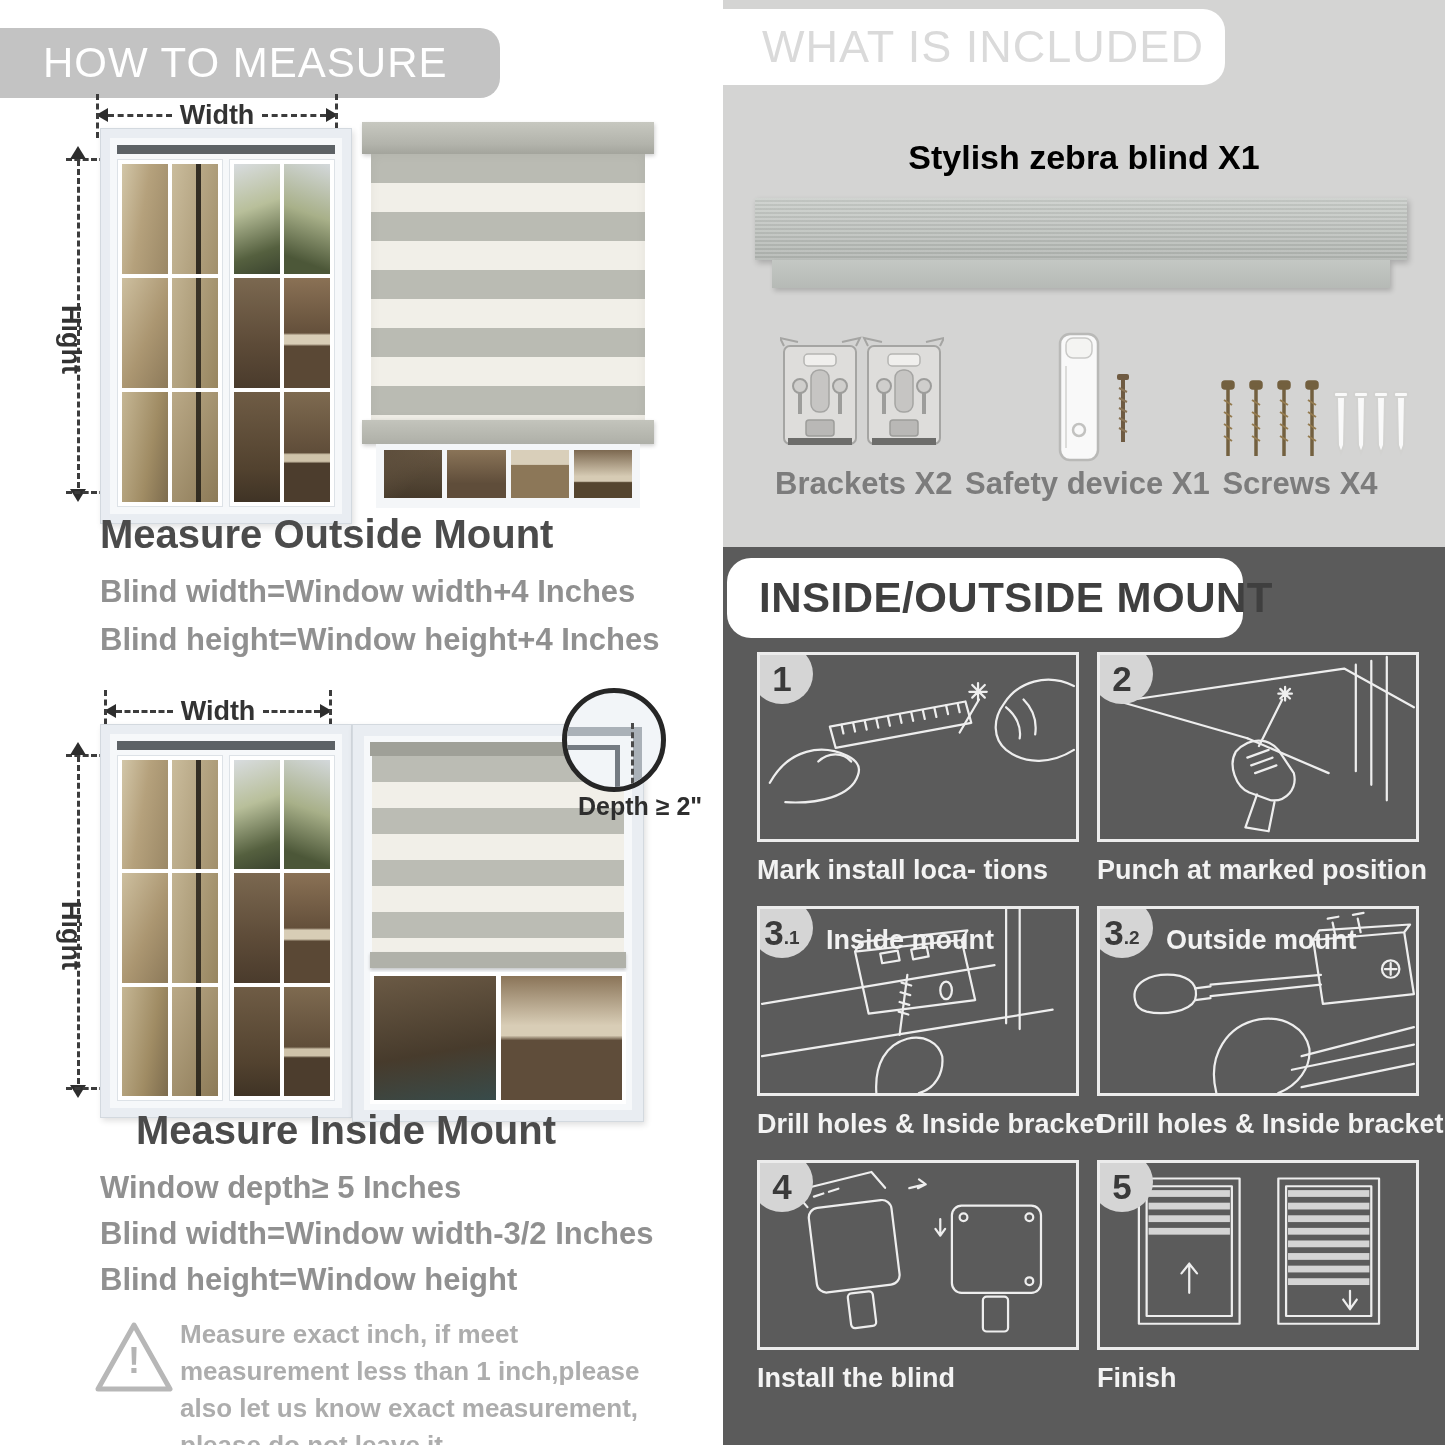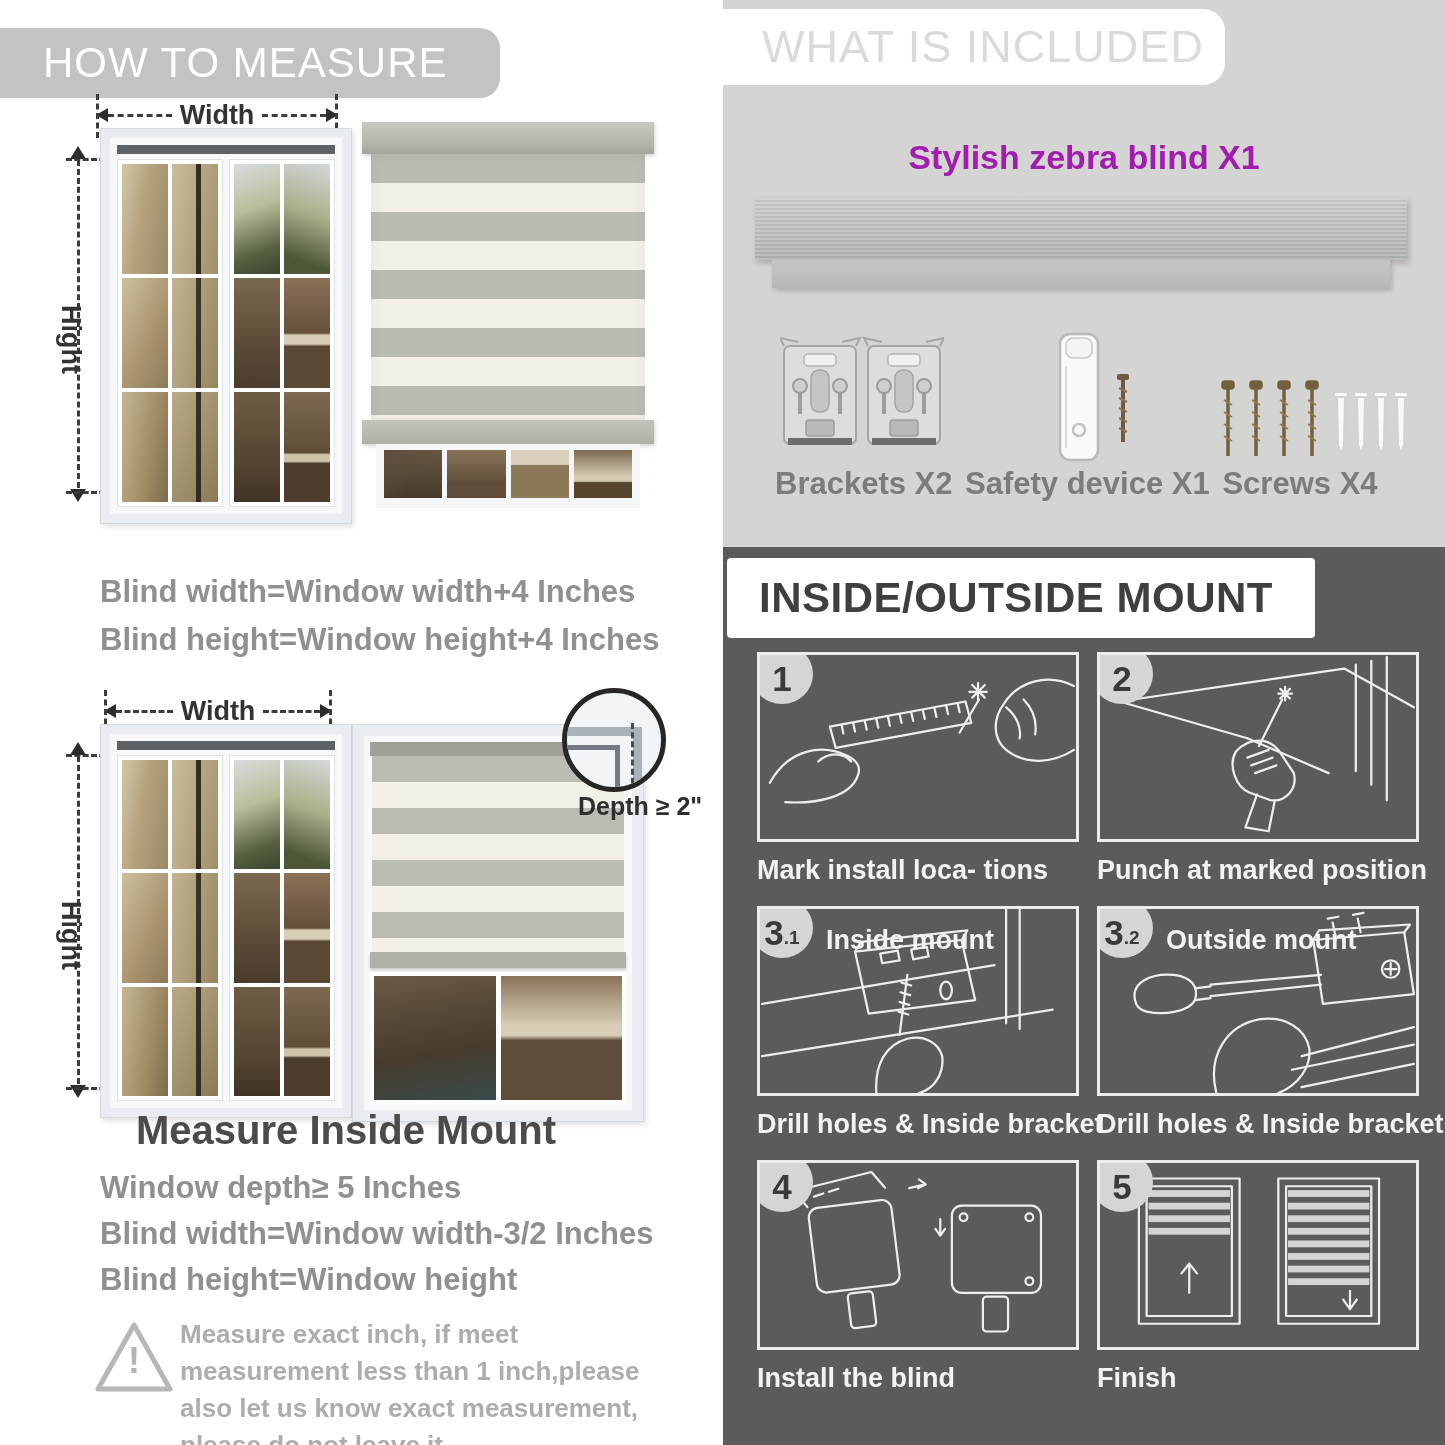--- a/index.html
+++ b/index.html
@@ -84,30 +84,30 @@
   
   .warn{position:absolute;}
   .warn-mark{position:absolute;left:0;top:22px;width:84px;text-align:center;font-size:36px;font-weight:bold;color:#b4b4b4;}
   .warn-text{position:absolute;font-size:26px;font-weight:600;color:#adadad;line-height:37px;}
 
   
   .right-top{position:absolute;left:723px;top:0;width:722px;height:547px;background:#d4d4d3;}
   .hdr-included{position:absolute;left:700px;top:9px;width:525px;height:76px;background:#fff;
                 border-radius:0 22px 22px 0;display:flex;align-items:center;}
   .hdr-included span{color:#dadada;font-weight:normal;font-size:45px;letter-spacing:1px;padding-left:62px;white-space:nowrap;}
-  .blind-x1{position:absolute;left:723px;top:138px;width:722px;text-align:center;font-size:34px;font-weight:bold;color:#a21caf;}
+  .blind-x1{position:absolute;left:723px;top:138px;width:722px;text-align:center;font-size:34px;font-weight:bold;color:#000000;}
   .headrail{position:absolute;left:755px;top:198px;width:652px;height:62px;
             background:repeating-linear-gradient(180deg,rgba(255,255,255,.14) 0 2px,rgba(0,0,0,.04) 2px 4px),linear-gradient(180deg,#c9cdc9,#b0b4b0);
             box-shadow:2px 3px 6px rgba(0,0,0,.2);}
   .headrail-under{position:absolute;left:772px;top:260px;width:618px;height:28px;
             background:linear-gradient(180deg,#c4c8c4,#b6bab6);box-shadow:2px 3px 5px rgba(0,0,0,.18);}
   .inc-label{position:absolute;top:466px;text-align:center;font-size:31px;font-weight:bold;color:#7c7c7c;white-space:nowrap;}
 
   .right-dark{position:absolute;left:723px;top:547px;width:722px;height:898px;background:#5b5b5b;}
-  .hdr-mount{position:absolute;left:727px;top:558px;width:588px;height:80px;background:#fff;border-radius:4px;
+  .hdr-mount{position:absolute;left:727px;top:558px;width:516px;height:80px;background:#fff;border-radius:24px;
              display:flex;align-items:center;}
   .hdr-mount span{color:#3f3f3f;font-weight:bold;font-size:42px;letter-spacing:.5px;padding-left:32px;white-space:nowrap;}
 
   .step{position:absolute;width:322px;}
   .panel{height:190px;border:3px solid #ececec;position:relative;overflow:hidden;box-sizing:border-box;}
   .panel svg{position:absolute;left:0;top:0;width:100%;height:100%;}
   .badge{position:absolute;left:-9px;top:-11px;width:62px;height:60px;background:#d5d5d5;border-radius:50%;
          display:flex;align-items:center;justify-content:center;box-sizing:border-box;padding-top:8px;}
   .badge-num{font-size:35px;font-weight:bold;color:#3a3a3a;line-height:1;}
   .badge-sub{font-size:19px;font-weight:bold;color:#3a3a3a;margin-top:12px;}
@@ -173,20 +173,21 @@
     <div class="zebra-body" style="height:266px;"></div>
     <div class="botrail"></div>
     <div class="under-window" style="height:48px;">
       <div class="uw q1"></div>
       <div class="uw q2"></div>
       <div class="uw q3"></div>
       <div class="uw q4"></div>
     </div>
   </div>
 
+  <div class="sec-title" style="left:100px;top:512px;">Measure Outside Mount</div>
   <div class="sec-line" style="left:100px;top:568px;">Blind width=Window width+4 Inches</div>
   <div class="sec-line" style="left:100px;top:616px;">Blind height=Window height+4 Inches</div>
 
   <div class="width-annot" style="left:104px;top:698px;width:228px;">
     <span class="wa-tick" style="left:0;"></span>
     <span class="wa-al"></span>
     <span class="wa-line"></span>
     <span class="wa-label">Width</span>
     <span class="wa-line"></span>
     <span class="wa-ar"></span>

